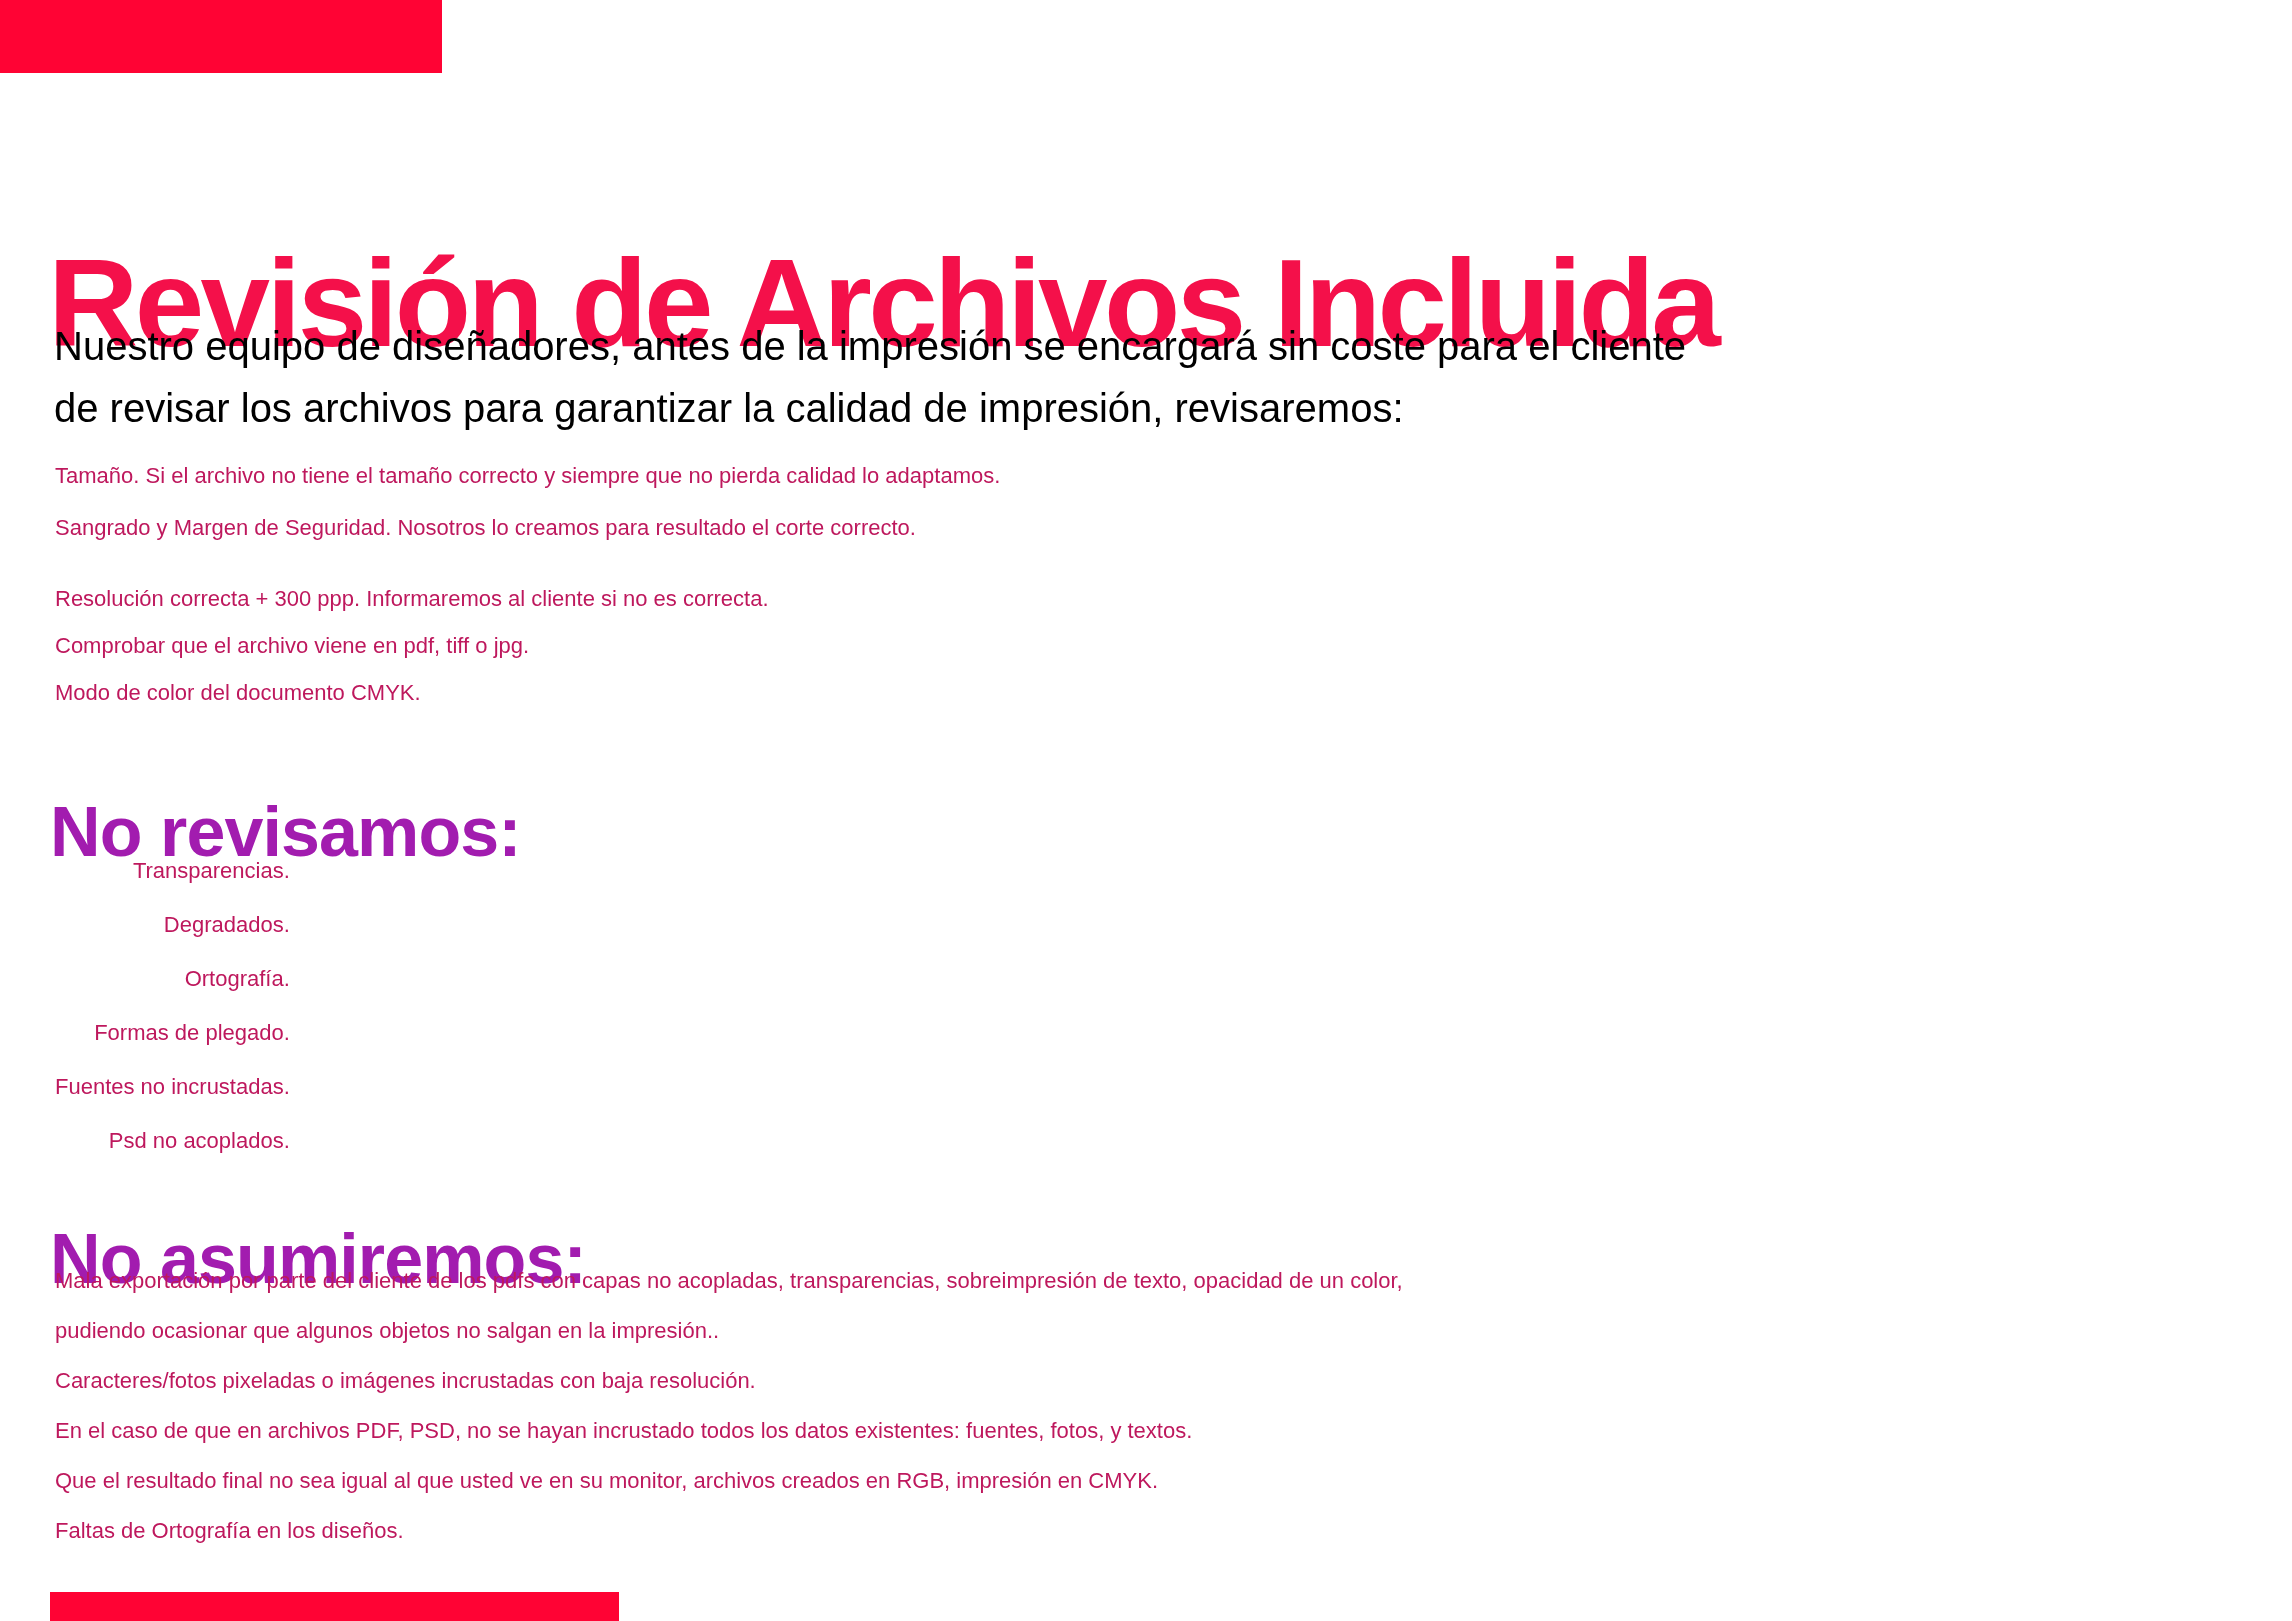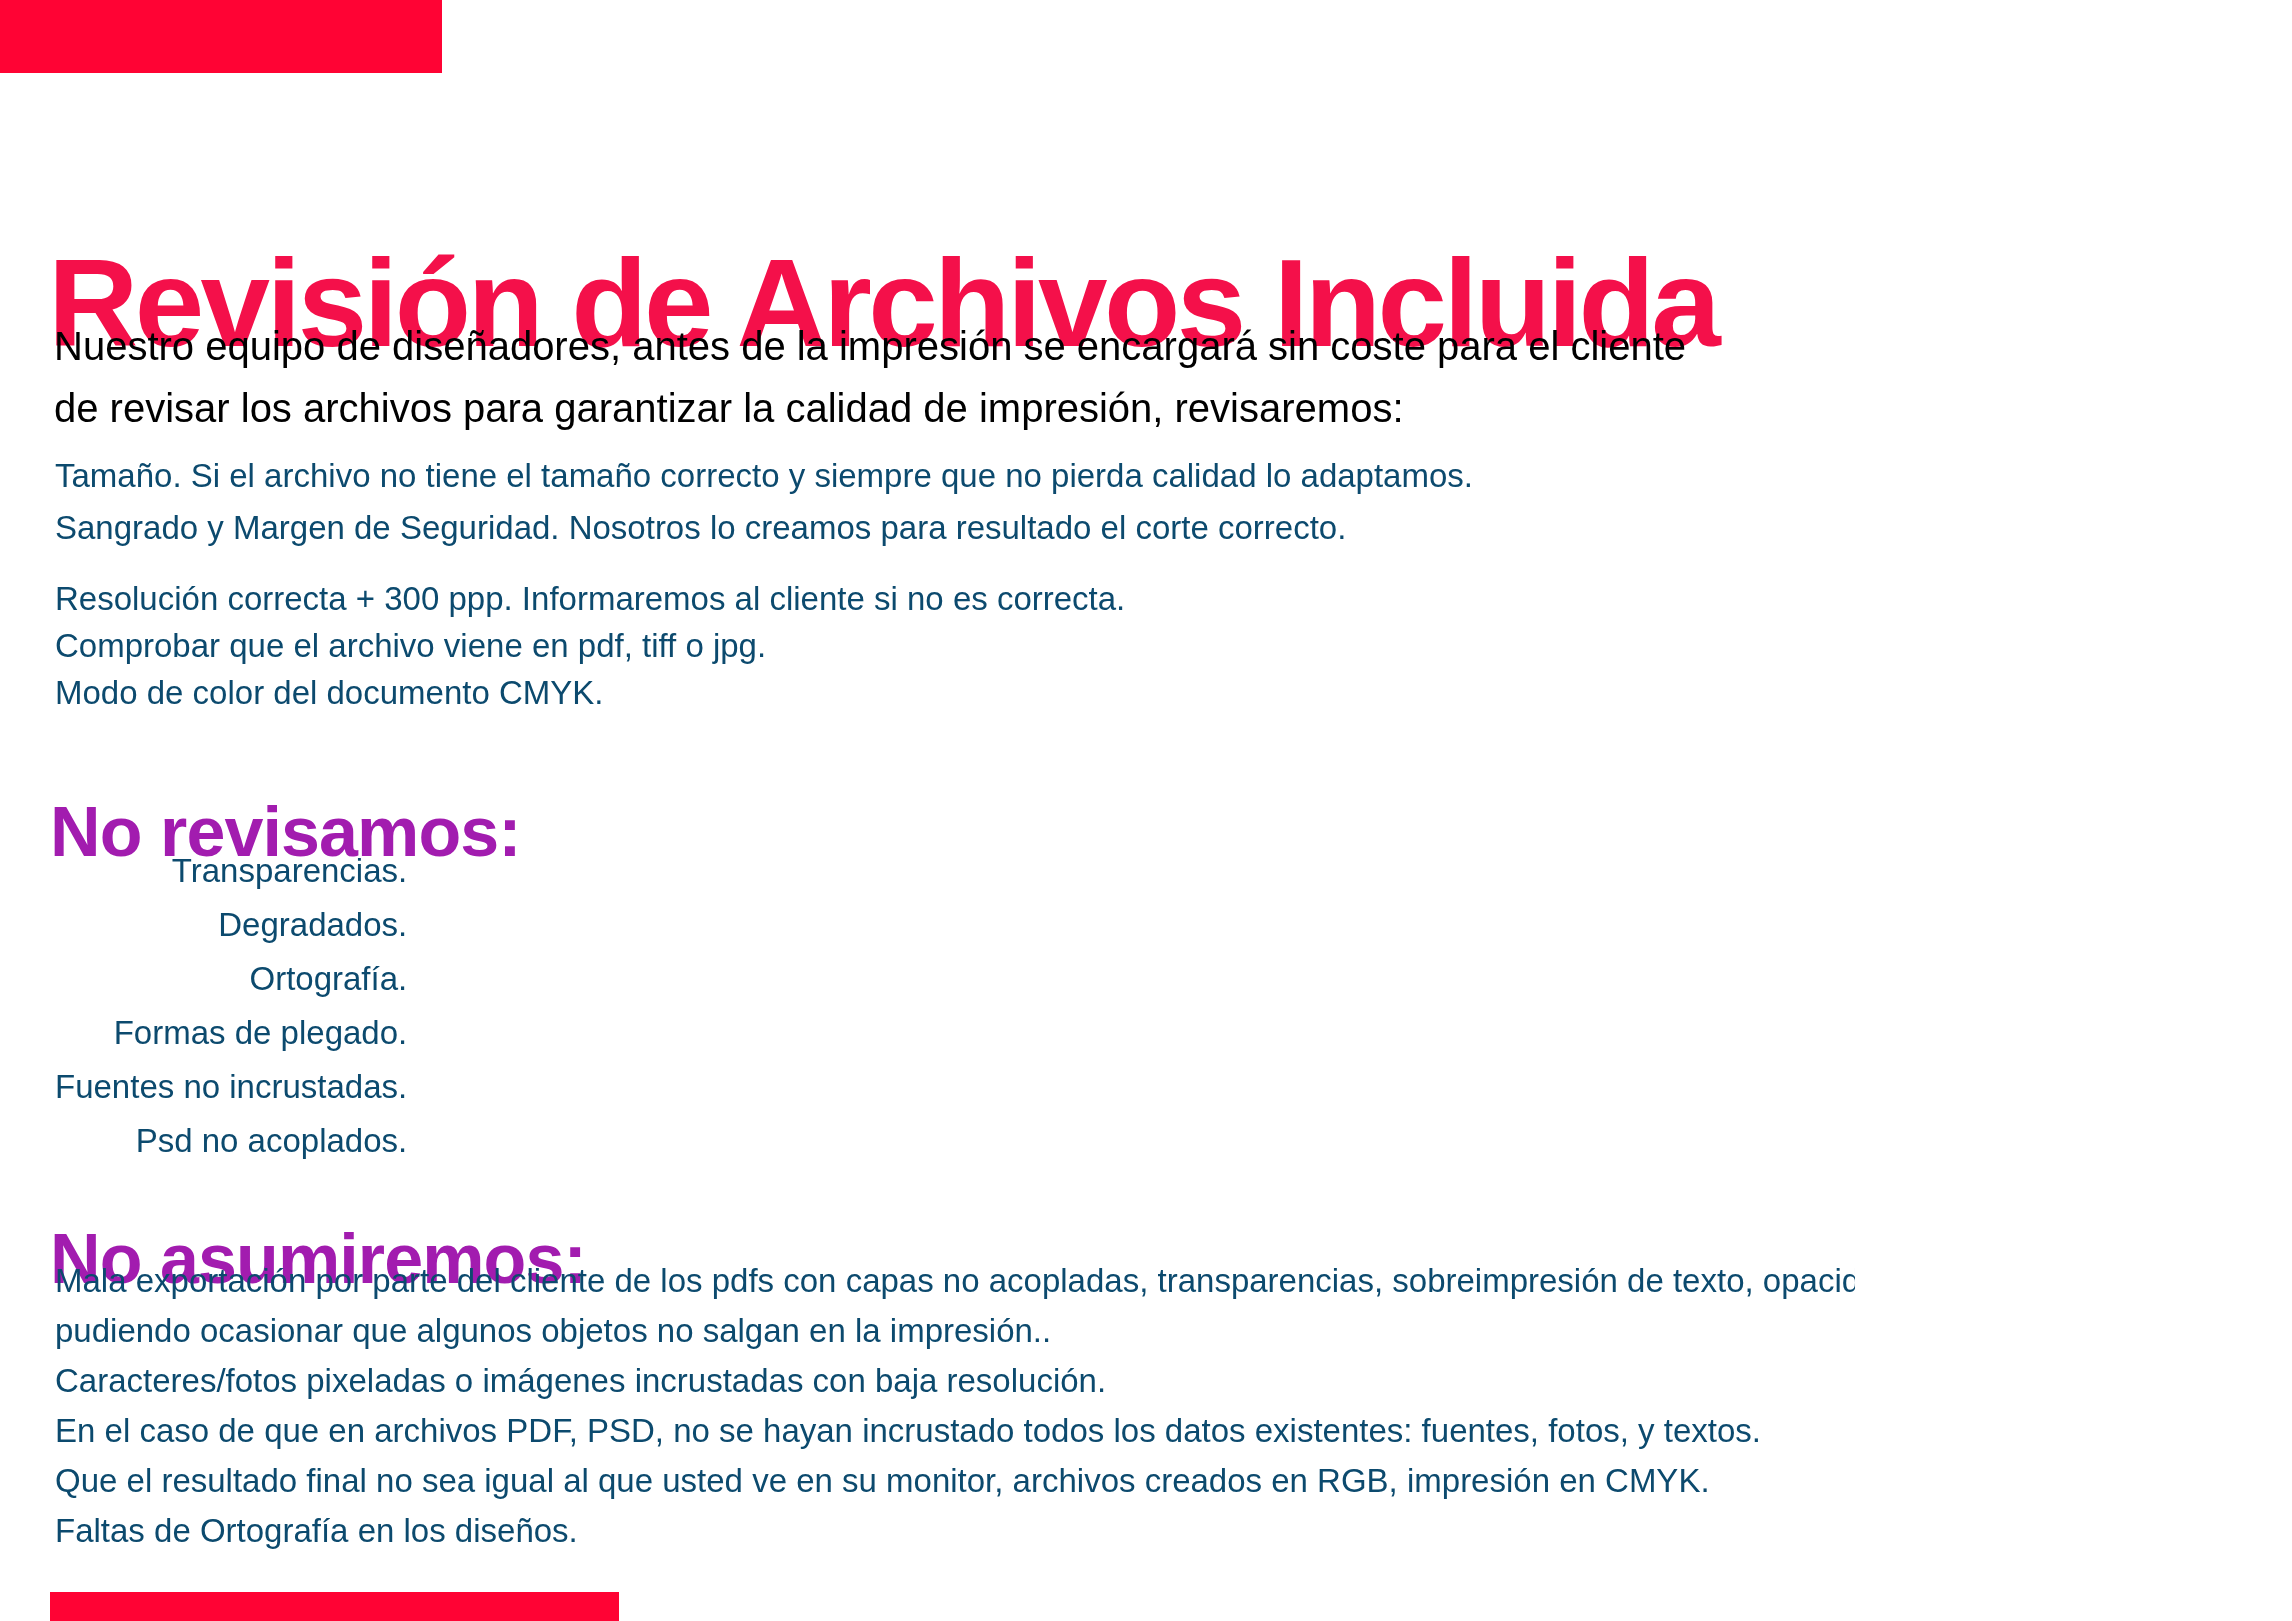--- a/index.html
+++ b/index.html
@@ -46,22 +46,22 @@
     position: absolute;
     left: 54px;
     top: 315px;
     font-size: 40px;
     font-weight: 400;
     color: #000000;
     line-height: 62px;
     white-space: nowrap;
   }
   .body-text {
-    color: #0c4a6e;
-    font-size: 33px;
+    color: #be185d;
+    font-size: 22px;
     font-weight: 400;
     white-space: nowrap;
   }
   .intro-group-1 {
     position: absolute;
     left: 55px;
     top: 450px;
     line-height: 52px;
   }
   .intro-group-2 {

